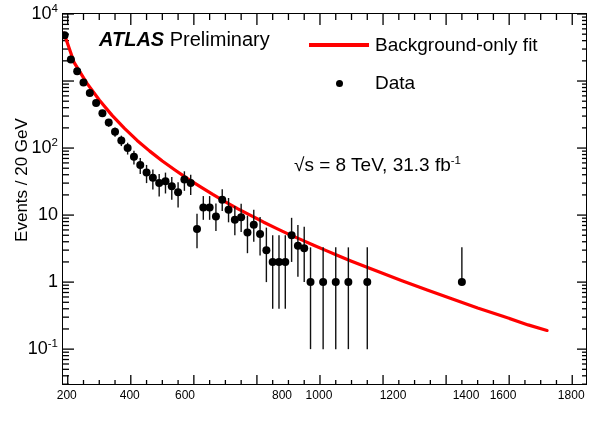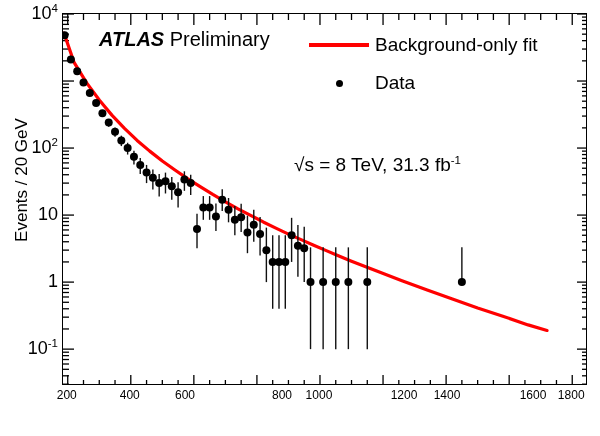--- a/index.html
+++ b/index.html
@@ -482,20 +482,20 @@
       </div>
     </div>
   </div>
 
   <div id="xlabels">
       <div class="xlab" style="left: 66.7297px;">200</div>
       <div class="xlab" style="left: 129.793px;">400</div>
       <div class="xlab" style="left: 185px;">600</div>
       <div class="xlab" style="left: 256px; margin-left: 26px;">800</div>
       <div class="xlab" style="left: 318.982px;">1000</div>
-      <div class="xlab" style="left: 404px;">1200</div>
-      <div class="xlab" style="left: 447px;">1400</div>
-      <div class="xlab" style="left: 533px;">1600</div>
+      <div class="xlab" style="left: 393px;">1200</div>
+      <div class="xlab" style="left: 466px;">1400</div>
+      <div class="xlab" style="left: 503px;">1600</div>
       <div class="xlab" style="left: 571.234px;">1800</div>
     </div>
 
 
 </div>
 
 </body></html>

